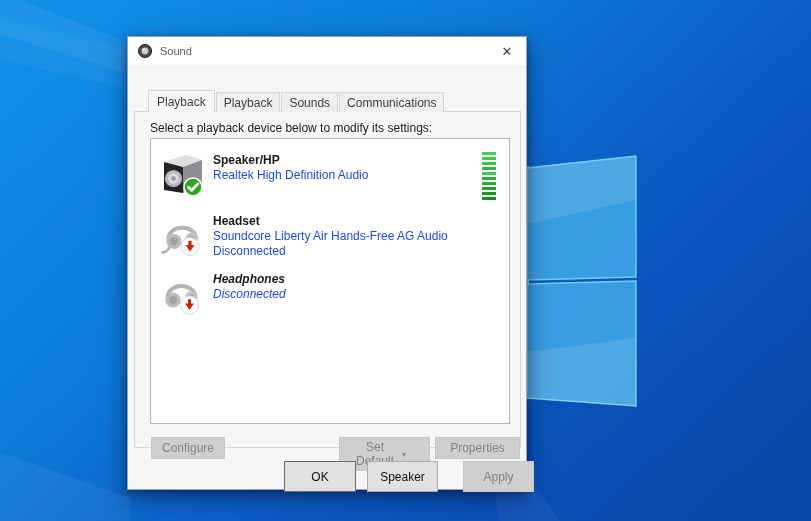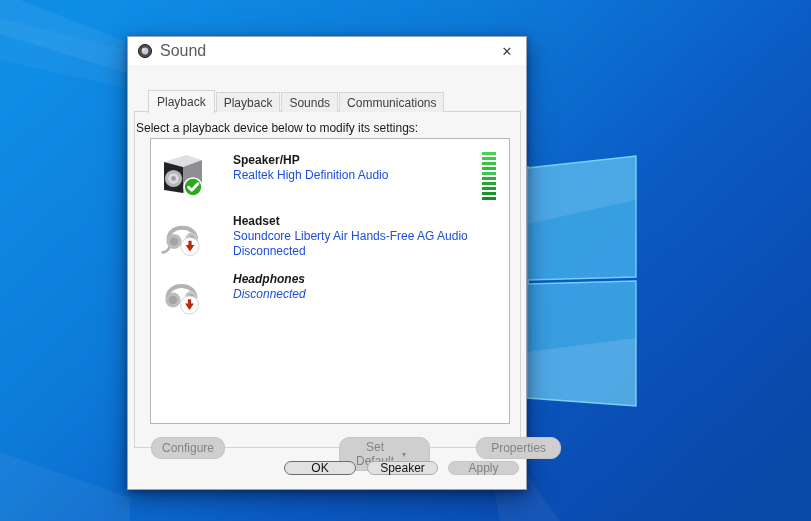--- a/index.html
+++ b/index.html
@@ -16,21 +16,21 @@
     position:absolute; left:127px; top:36px; width:400px; height:454px;
     background:#f6f6f6; z-index:2;
     border:1px solid rgba(40,60,90,.45);
     box-shadow:0 8px 22px rgba(0,10,40,.5), 0 2px 6px rgba(0,10,40,.35);
   }
   .titlebar {
     position:absolute; left:0; top:0; right:0; height:28px; background:#ffffff;
     display:flex; align-items:center; padding-left:9px;
   }
   .title-icon { width:16px; height:16px; margin-right:7px; flex:0 0 auto; }
-  .title-text { color:#5c5c5c; font-size:16px; }
+  .title-text { color:#5c5c5c; font-size:11px; }
   .close-btn {
     position:absolute; top:0; right:0; width:38px; height:28px;
     display:flex; align-items:center; justify-content:center;
     color:#404040; font-size:13px; cursor:default;
   }
 
   
   .tabs { position:absolute; left:20px; top:52px; display:flex; align-items:flex-end; z-index:3; }
   .tab {
     background:#efefef; border:1px solid #d6d6d6; border-bottom:none;
@@ -40,61 +40,61 @@
   .tab.active {
     background:#f6f6f6; height:23px; position:relative; top:1px;
     border:1px solid #d4d4d4; border-bottom:none; padding:0 8px;
   }
 
   
   .tabpage {
     position:absolute; left:6px; top:74px; width:387px; height:337px;
     background:#f6f6f6; border:1px solid #d4d4d4;
   }
-  .instruction { position:absolute; left:1px; top:9px; color:#1a1a1a; }
+  .instruction { position:absolute; left:15px; top:9px; color:#1a1a1a; }
 
   .device-list {
     position:absolute; left:15px; top:26px; width:360px; height:286px;
     background:#ffffff; border:1px solid #b5b5b5; overflow:hidden;
   }
   .device-row { position:absolute; left:0; width:100%; height:58px; display:flex; }
   .device-icon { width:45px; height:45px; margin:4px 0 0 9px; flex:0 0 auto; }
-  .device-text { margin-left:28px; padding-top:5px; }
+  .device-text { margin-left:8px; padding-top:5px; }
   .device-name { font-weight:bold; color:#1a1a1a; line-height:15px; }
   .device-desc, .device-status { color:#1d4ed8; line-height:15px; }
 
   .volume-meter {
     position:absolute; right:13px; top:13px; width:14px; height:48px;
     display:flex; flex-direction:column; gap:2px;
   }
   .meter-seg { flex:1; }
 
   
   .dev-btns { position:absolute; left:0; right:0; top:325px; height:24px; }
   .btn {
     display:inline-flex; align-items:center; justify-content:center;
-    height:22px; font-size:12px;border-radius:10px;
+    height:22px; font-size:12px;
   }
   .btn-disabled { background:#cfcfcf; color:#838383; border:1px solid #c6c6c6; }
   .btn-normal  { background:#e1e1e1; color:#111111; border:1px solid #acacac; }
   .btn-default { border-color:#6d6d6d; }
   .configure-btn { position:absolute; left:16px; width:74px; }
   .setdefault-btn { position:absolute; left:204px; width:91px; padding:16px; }
   .setdefault-label { flex:1; text-align:center; }
   .setdefault-arrow {
     width:20px; height:100%; display:flex; align-items:center; justify-content:center;
     border-left:1px solid #bdbdbd; font-size:7px; color:#8a8a8a;
   }
-  .properties-btn { position:absolute; left:300px; width:85px;margin-left:41px; }
-
-  
-  .footer-btn { position:absolute; top:424px; height:14px; }
+  .properties-btn { position:absolute; left:300px; width:85px; }
+
+  
+  .footer-btn { position:absolute; top:424px; height:31px; }
   .ok-btn     { left:156px; width:72px; }
   .cancel-btn { left:239px; width:71px; }
-  .apply-btn  { left:320px; width:71px; }
+  .apply-btn  { left:335px; width:71px; }
 </style>
 </head>
 <body>
 
 <div class="stage">
 
   <svg class="wallpaper" viewBox="0 0 811 521" preserveAspectRatio="none">
     <defs>
       <linearGradient id="bg" x1="0" y1="0.15" x2="1" y2="0.85">
         <stop offset="0" stop-color="#0f8ee6"></stop>

